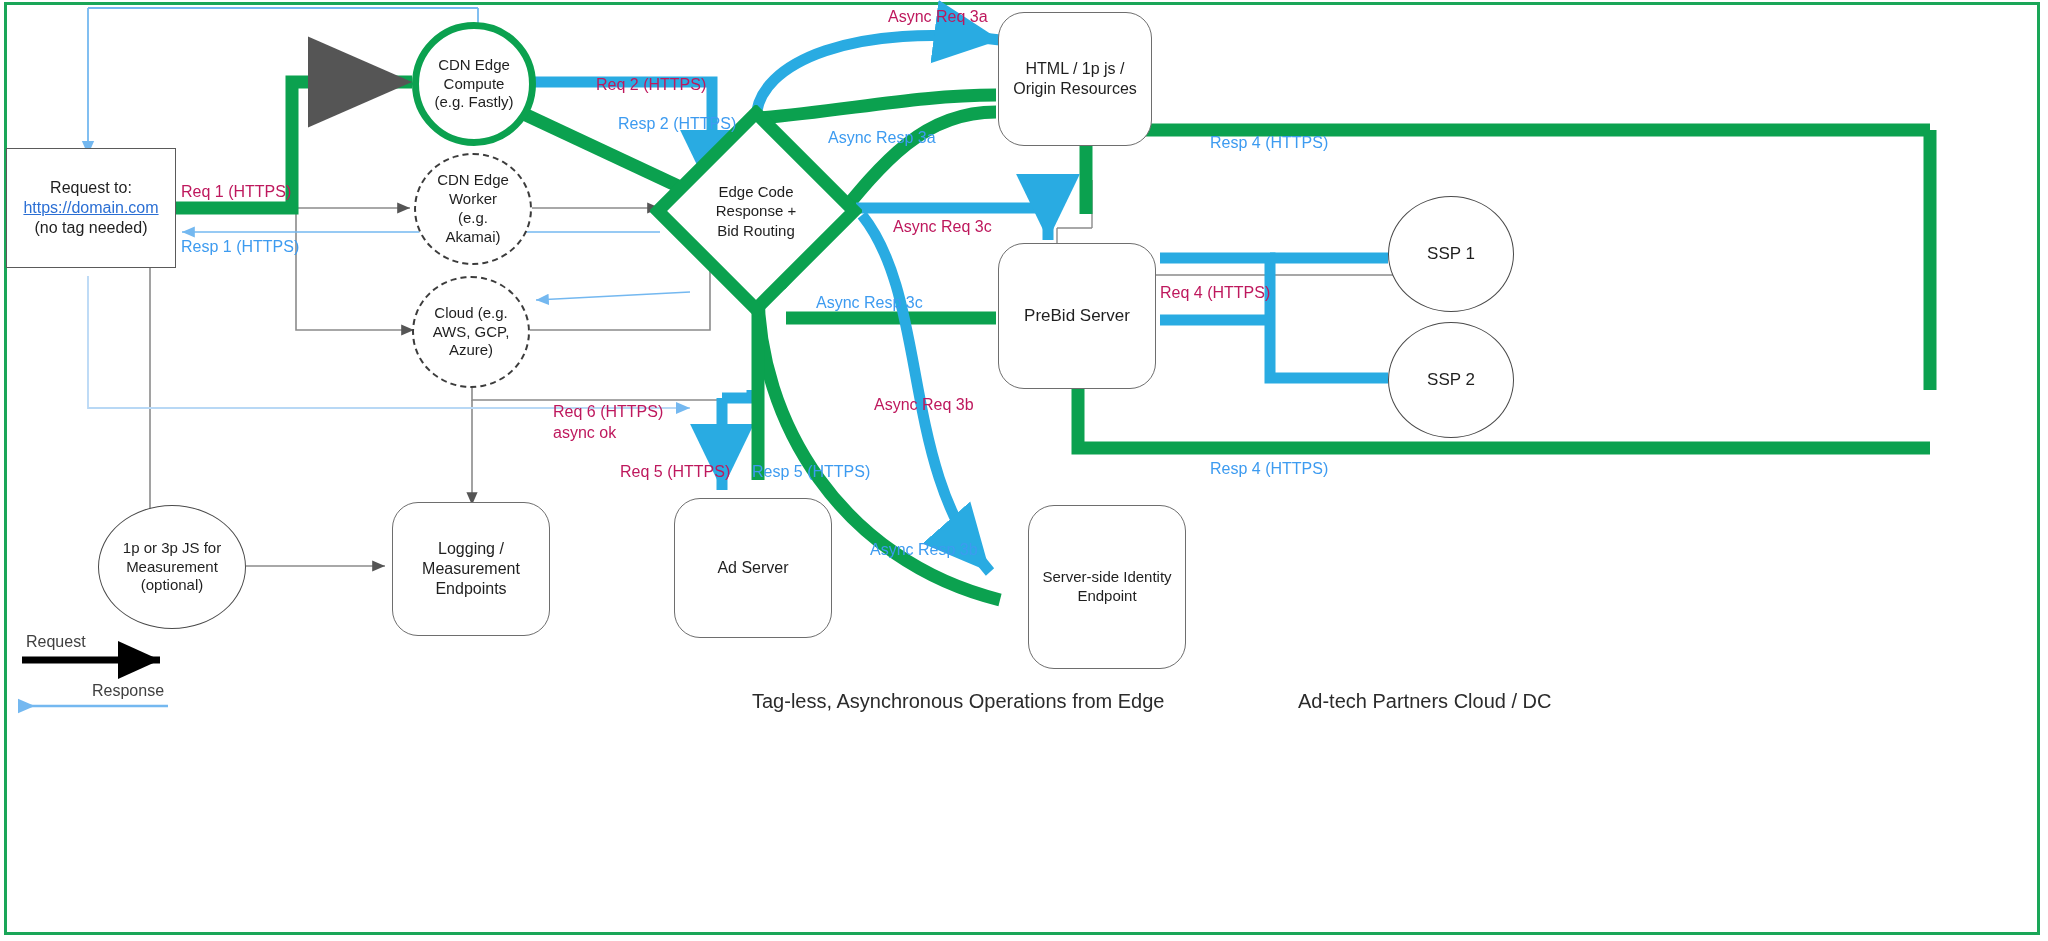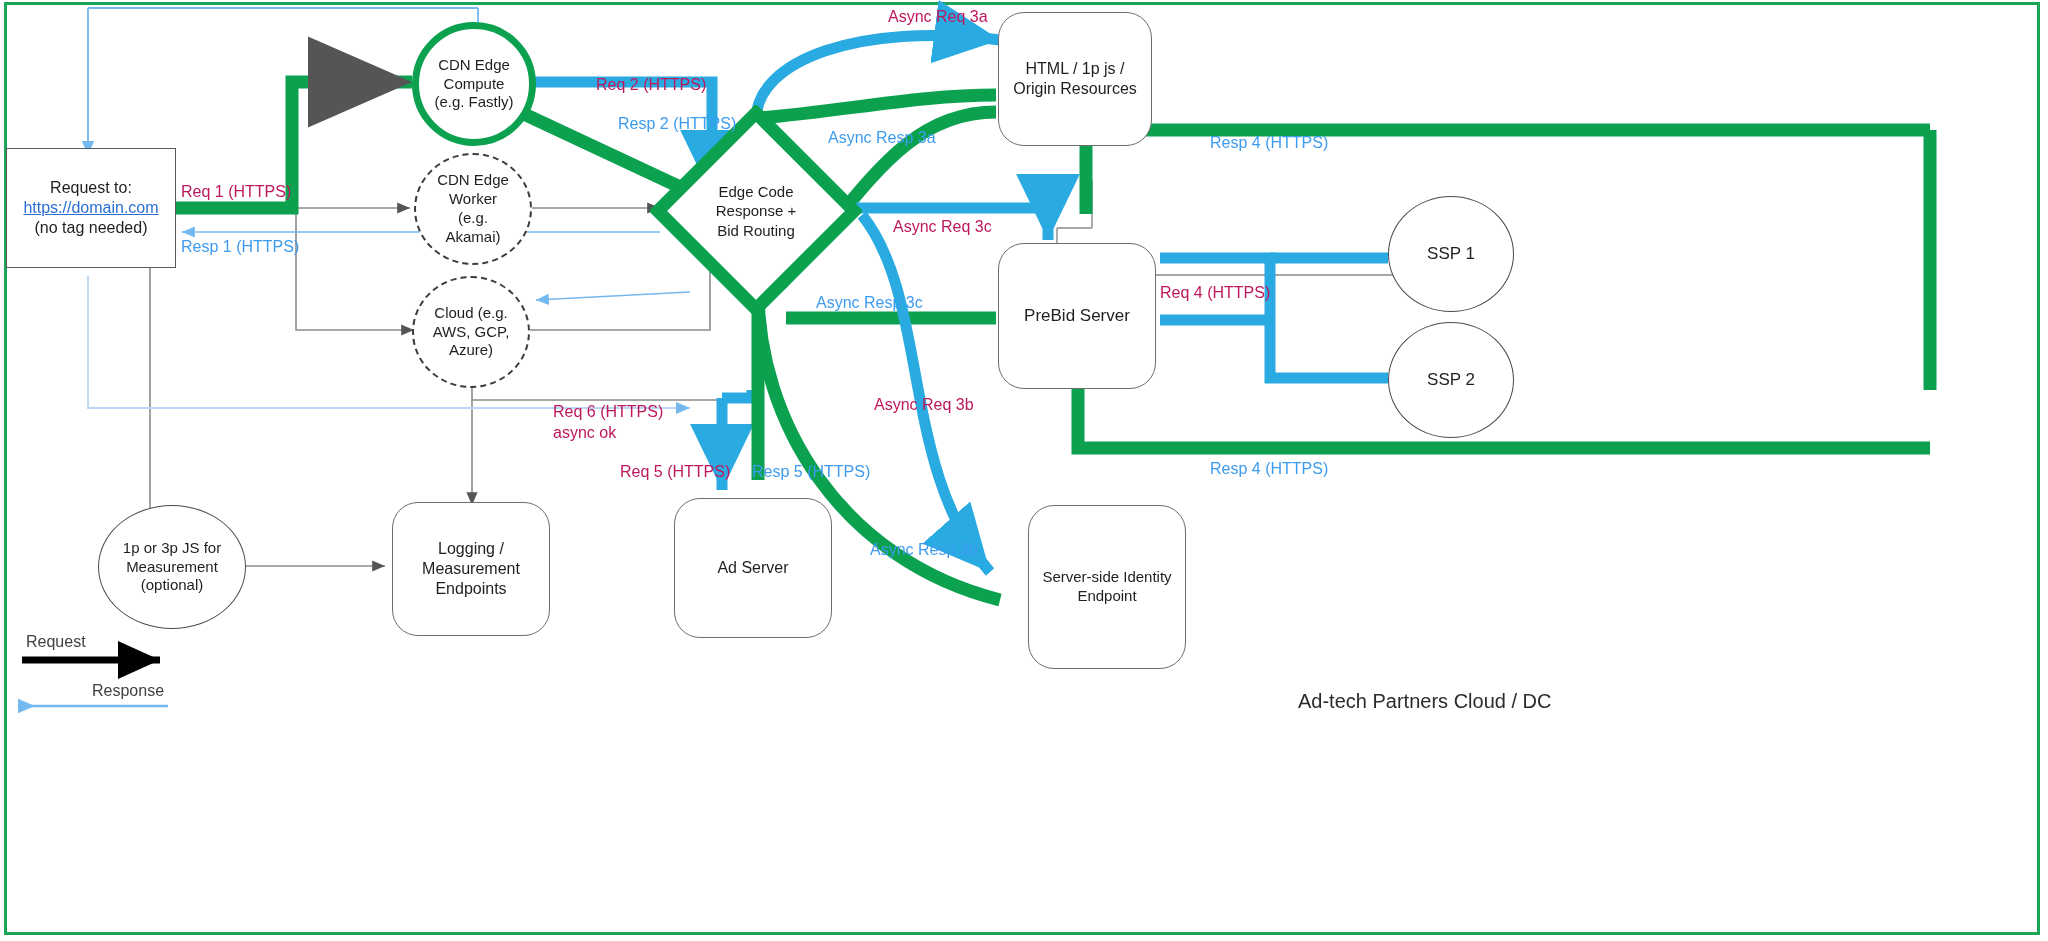--- a/index.html
+++ b/index.html
@@ -233,14 +233,15 @@
   <div class="edge-lbl blue" style="left:1210px;top:134px;font-size:16px;">Resp 4 (HTTPS)</div>
   <div class="edge-lbl blue" style="left:1210px;top:460px;font-size:16px;">Resp 4 (HTTPS)</div>
   <div class="edge-lbl" style="left:620px;top:463px;font-size:16px;">Req 5 (HTTPS)</div>
   <div class="edge-lbl blue" style="left:752px;top:463px;font-size:16px;">Resp 5 (HTTPS)</div>
   <div class="edge-lbl" style="left:553px;top:403px;font-size:16px;">Req 6 (HTTPS)</div>
   <div class="edge-lbl" style="left:553px;top:424px;font-size:16px;">async ok</div>
 
   <div class="legend-lbl" style="left:26px;top:633px;font-size:16px;">Request</div>
   <div class="legend-lbl" style="left:92px;top:682px;font-size:16px;">Response</div>
 
+  <div class="footer-lbl" style="left:752px;top:690px;font-size:20px;">Tag-less, Asynchronous Operations from Edge</div>
   <div class="footer-lbl" style="left:1298px;top:690px;font-size:20px;">Ad-tech Partners Cloud / DC</div>
 </div>
 
 </body></html>

